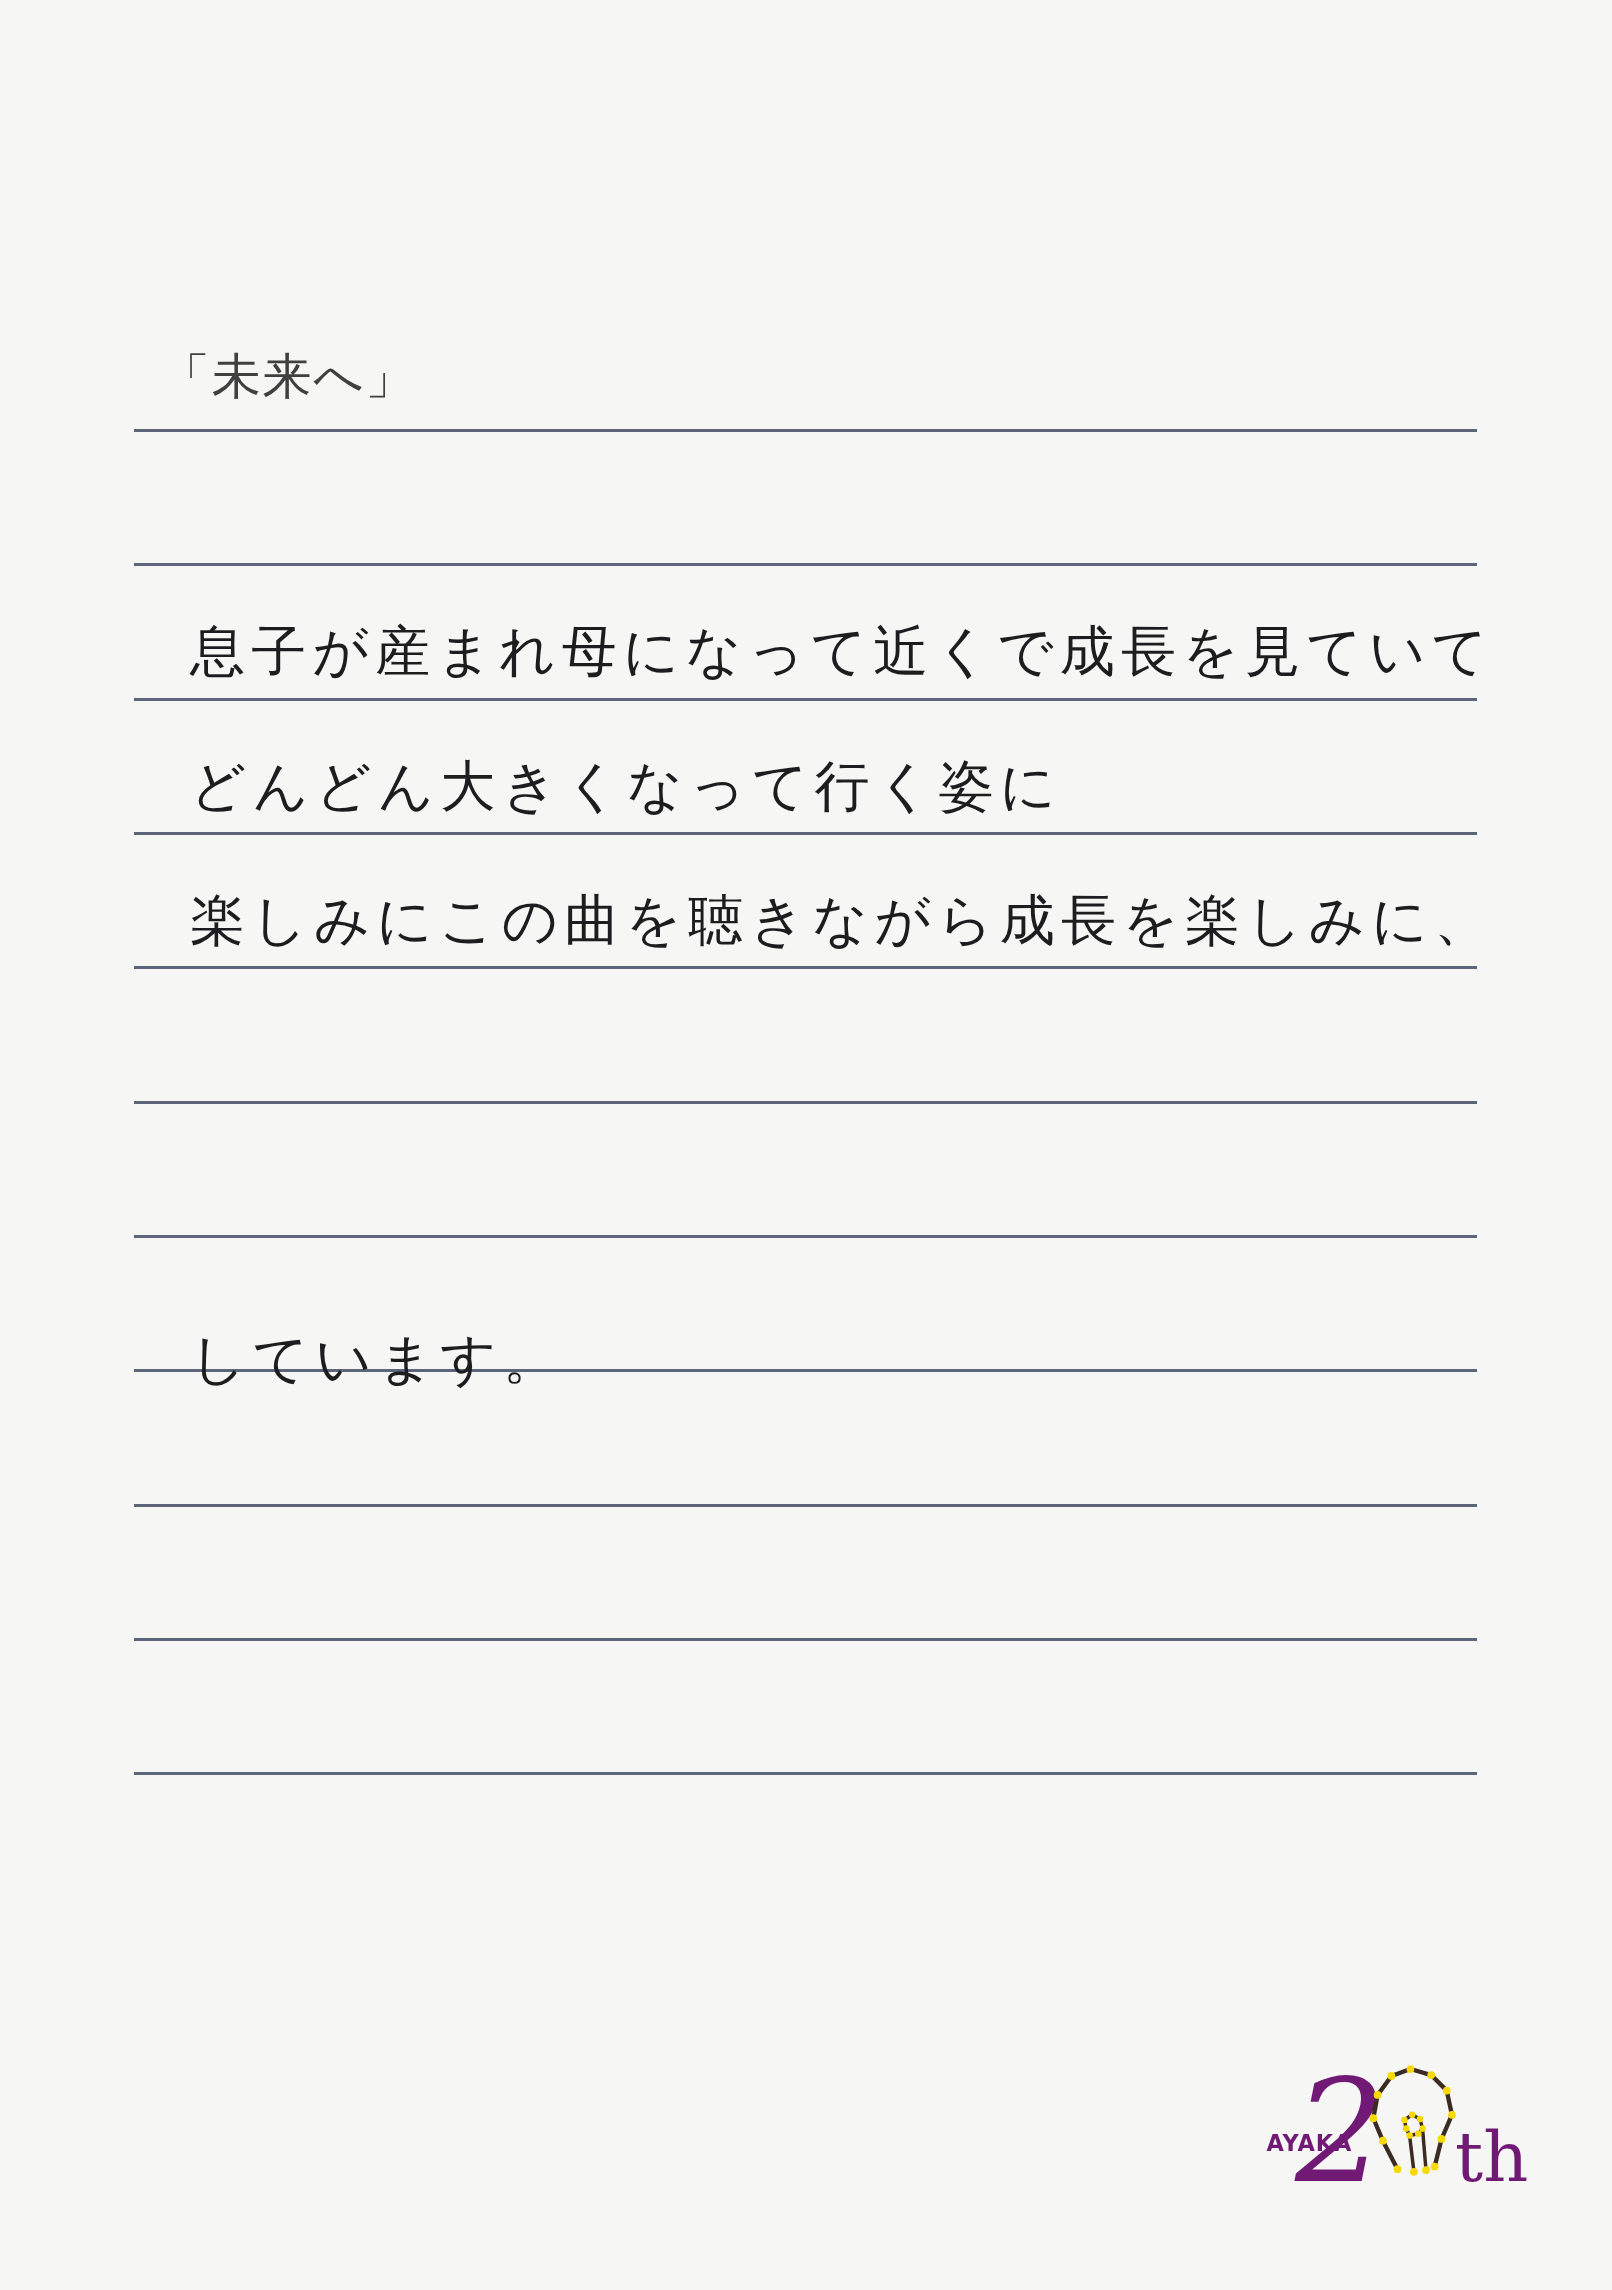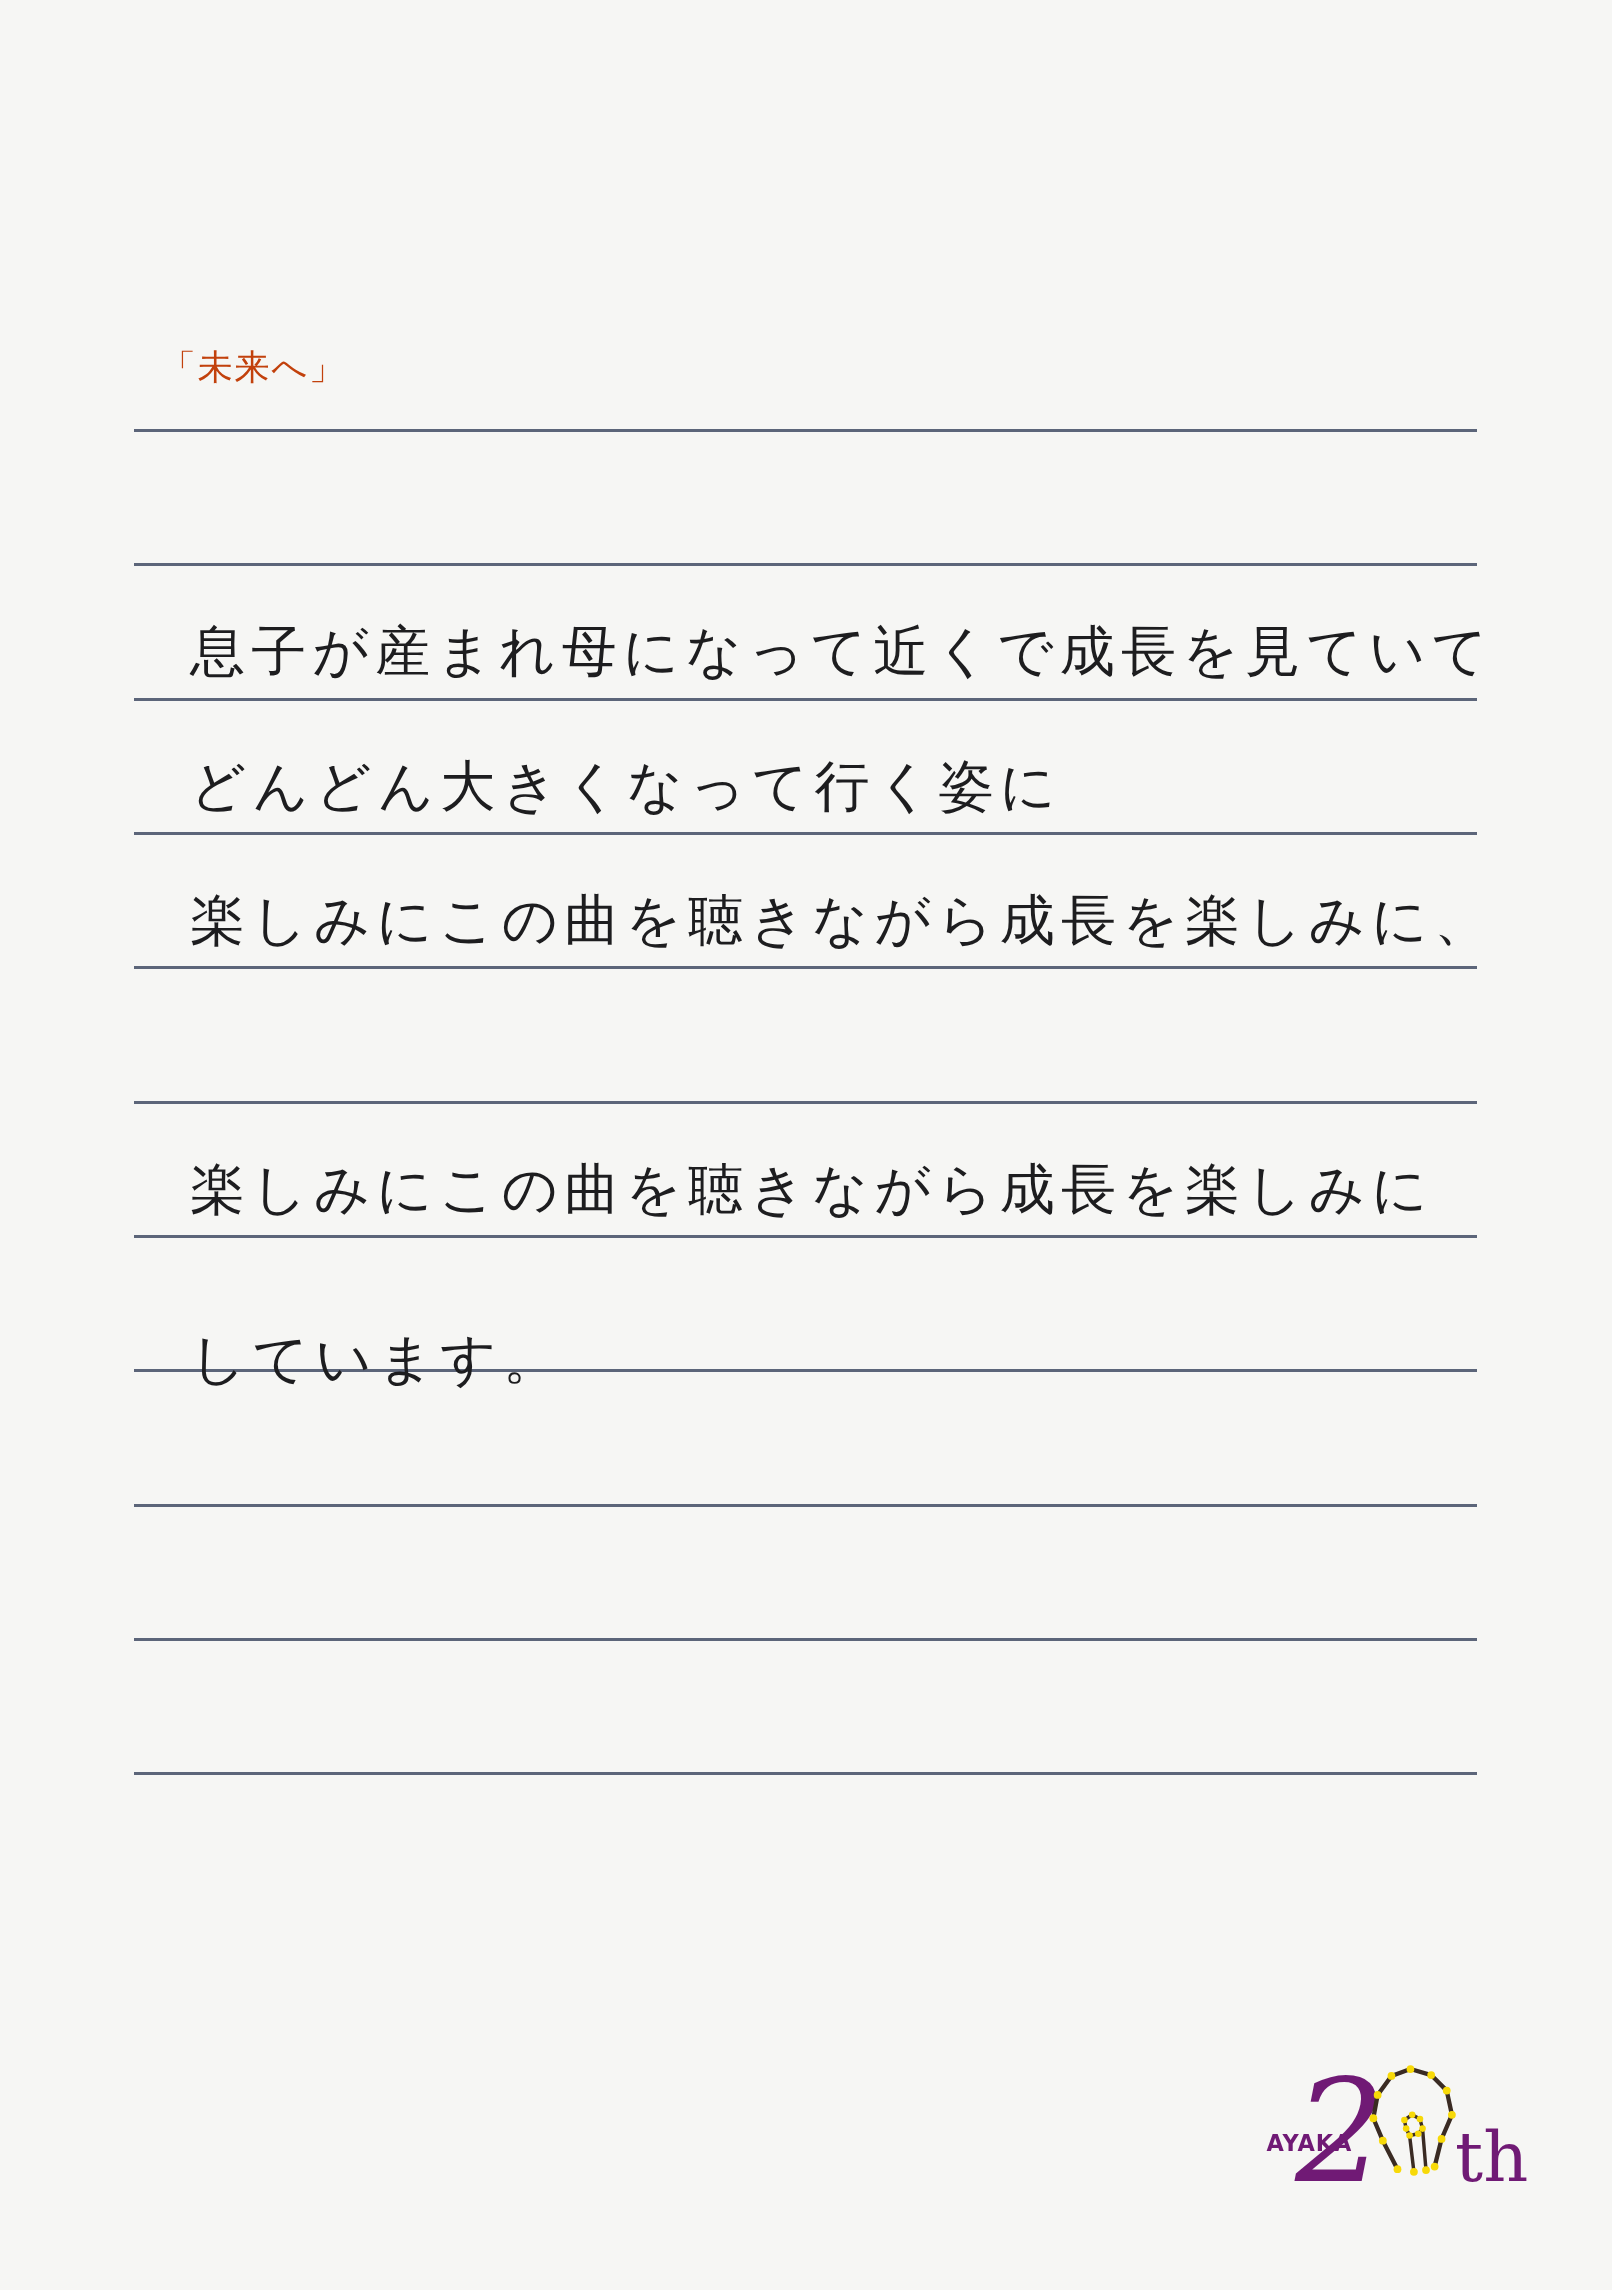--- a/index.html
+++ b/index.html
@@ -8,23 +8,23 @@
     width:1612px;
     height:2291px;
     background:#f6f6f4;
     overflow:hidden;
     font-family:"DejaVu Sans", sans-serif;
   }
   .title{
     position:absolute;
     left:161px;
     top:344px;
-    font-size:35px;
+    font-size:49px;
     letter-spacing:1.8px;
-    color:#c2410c;
+    color:#404040;
     white-space:nowrap;
     font-family:Liberation Serif, serif;
   }
   .rule{
     position:absolute;
     left:134px;
     width:1343px;
     height:2.7px;
     background:#5c6579;
   }
@@ -95,21 +95,20 @@
   <div class="rule" style="top:1101px"></div>
   <div class="rule" style="top:1235px"></div>
   <div class="rule" style="top:1369px"></div>
   <div class="rule" style="top:1504px"></div>
   <div class="rule" style="top:1638px"></div>
   <div class="rule" style="top:1772px"></div>
 
   <div class="hline" style="top:624px">息子が産まれ母になって近くで成長を見ていて</div>
   <div class="hline" style="top:759px">どんどん大きくなって行く姿に</div>
   <div class="hline" style="top:893px">楽しみにこの曲を聴きながら成長を楽しみに、</div>
-  <div class="hline" style="top:1162px">楽しみにこの曲を聴きながら成長を楽しみに</div>
   <div class="hline" style="top:1332px">しています。</div>
 
   <div class="logo">
     <span class="artist">AYAKA</span>
     <span class="numeral">2</span>
     <svg class="zero" viewBox="0 0 110 135" xmlns="http://www.w3.org/2000/svg">
       <g stroke="#3a2b23" stroke-width="5" fill="none" stroke-linecap="round" stroke-linejoin="round">
 
         <polyline points="48,5 26,13 10,35 5,62 16,88 33,121"></polyline>
 

